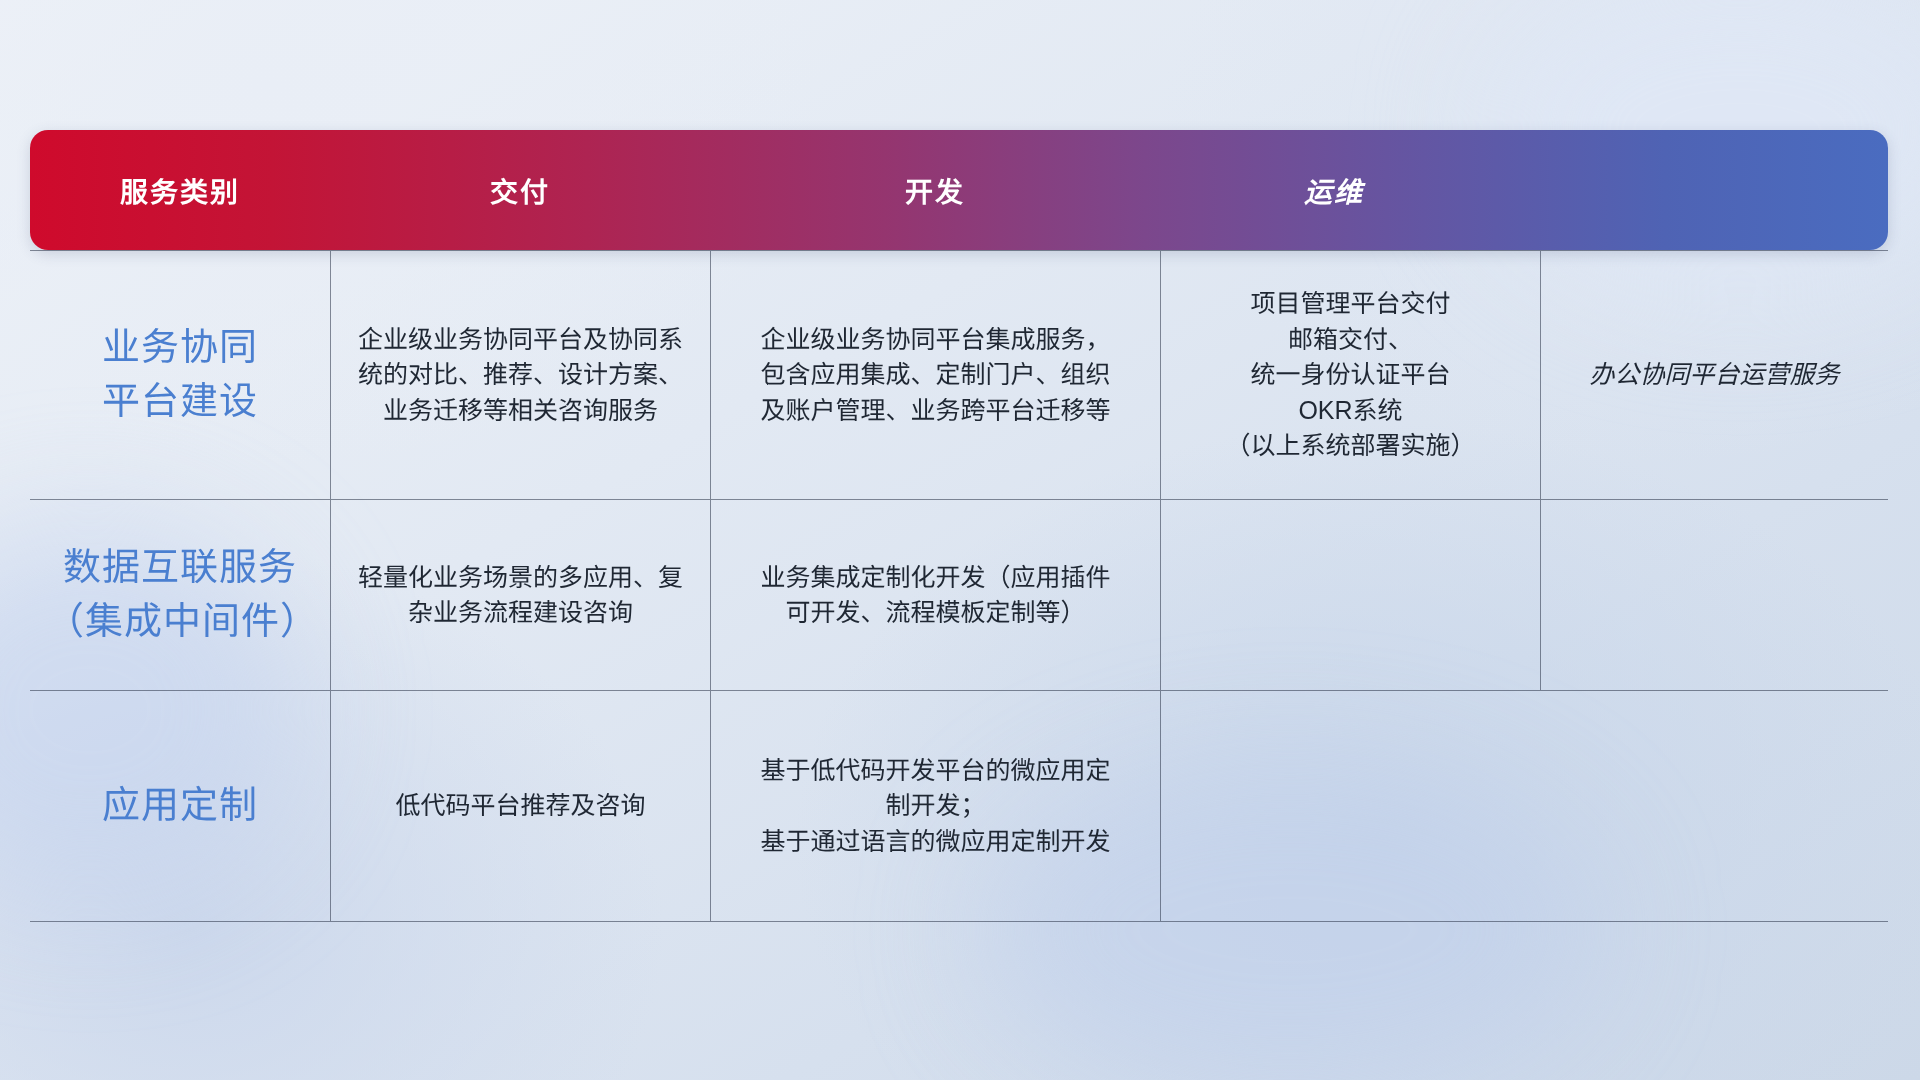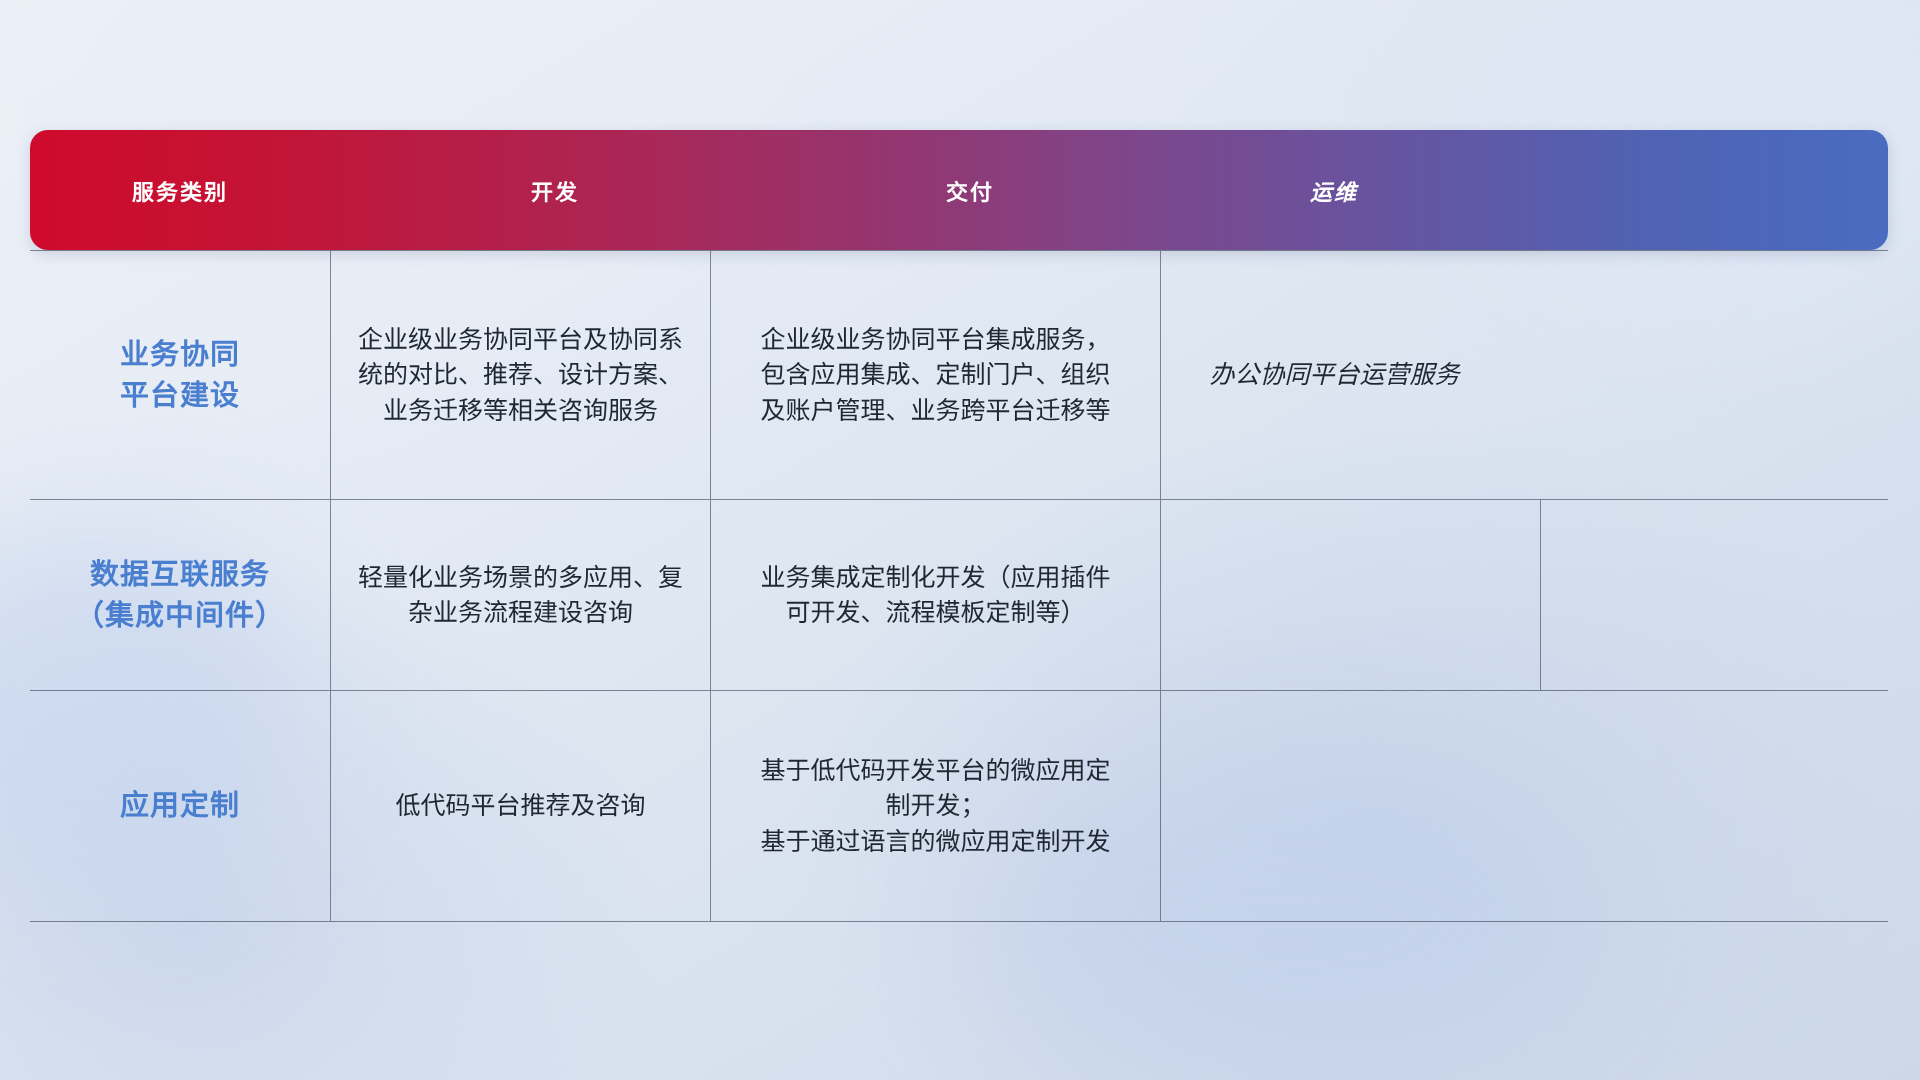--- a/index.html
+++ b/index.html
@@ -58,21 +58,21 @@
         #6356a3 75%,
         #4f63b4 88%,
         #4a6cc0 100%);
     box-shadow: 0 4px 14px rgba(60,70,110,.18);
   }
   .header-cell {
     display: flex;
     align-items: center;
     justify-content: center;
     color: #ffffff;
-    font-size: 22px;
+    font-size: 28px;
     font-weight: bold;
     letter-spacing: 2px;
   }
 
   
   .c0 { width: 300px; flex: 0 0 300px; }
   .c1 { width: 380px; flex: 0 0 380px; }
   .c2 { width: 450px; flex: 0 0 450px; }
   .c3 { width: 380px; flex: 0 0 380px; }
   .c4 { width: 348px; flex: 0 0 348px; font-style: italic; }
@@ -95,22 +95,22 @@
     padding: 14px 16px;
     font-size: 25px;
     line-height: 1.42;
     color: #1f2733;
   }
   .cell + .cell {
     border-left: 1px solid rgba(40,50,70,.55);
   }
   .cell.cat {
     color: #4a7fd0;
-    font-weight: bold;
-    font-size: 29px;
+    font-weight: normal;
+    font-size: 38px;
     letter-spacing: 1px;
     border-left: none;
   }
   .row-1 { height: 248px; }
   .row-2 { height: 190px; }
   .row-3 { height: 230px; }
 
   .cell-text { white-space: pre-line; }
 </style>
 </head>
@@ -118,42 +118,49 @@
 
 <div class="slide">
   <div class="bloom bloom-a"></div>
   <div class="bloom bloom-b"></div>
   <div class="bloom bloom-c"></div>
 
   <div class="table-wrap">
 
     <div class="header-bar">
       <div class="header-cell c0">服务类别</div>
+      <div class="header-cell c3">交付</div>
       <div class="header-cell c2">开发</div>
-      <div class="header-cell c3">交付</div>
       <div class="header-cell c4">运维</div>
     </div>
 
     <div class="table-body">
 
       <div class="row row-1">
         <div class="cell cat c0">
           <span class="cell-text">业务协同
 平台建设</span>
         </div>
         <div class="cell c1">
           <span class="cell-text">企业级业务协同平台及协同系
 统的对比、推荐、设计方案、
 业务迁移等相关咨询服务</span>
         </div>
         <div class="cell c2">
           <span class="cell-text">企业级业务协同平台集成服务，
 包含应用集成、定制门户、组织
 及账户管理、业务跨平台迁移等</span>
         </div>
+        <div class="cell c3">
+          <span class="cell-text">项目管理平台交付
+邮箱交付、
+统一身份认证平台
+OKR系统
+（以上系统部署实施）</span>
+        </div>
         <div class="cell c4">
           <span class="cell-text">办公协同平台运营服务</span>
         </div>
       </div>
 
       <div class="row row-2">
         <div class="cell cat c0">
           <span class="cell-text">数据互联服务
 （集成中间件）</span>
         </div>

